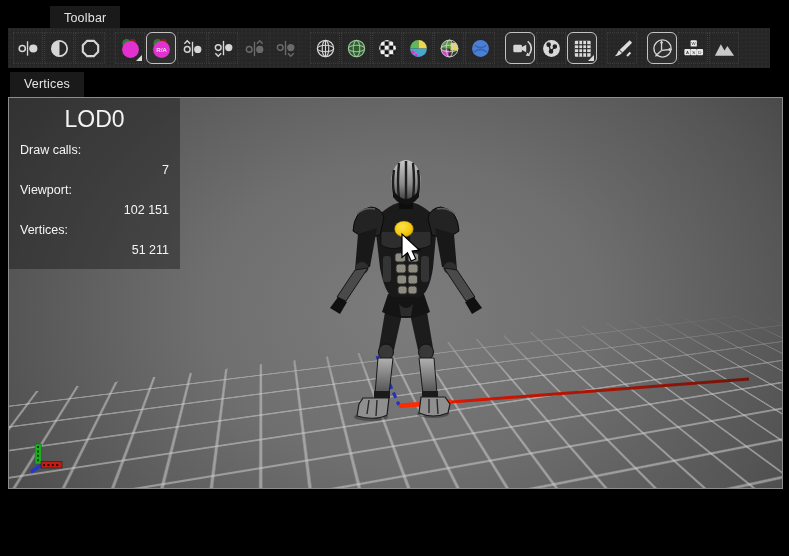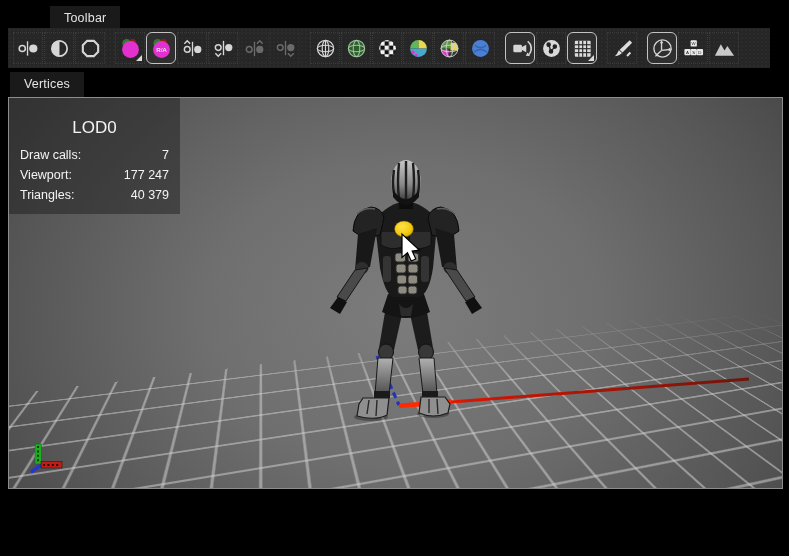--- a/index.html
+++ b/index.html
@@ -32,22 +32,22 @@
       mask-image:linear-gradient(180deg,transparent 0%,transparent 55%,#000 72%,#000 100%);}
   #floor{position:absolute;left:50%;top:62%;width:1000px;height:1700px;margin-left:-430px;
       transform-origin:50% 0;transform:rotateX(75deg) rotateZ(-14deg);
       background-image:
         repeating-linear-gradient(0deg,  rgba(205,205,205,.55) 0 2.5px, transparent 2.5px 30px),
         repeating-linear-gradient(90deg, rgba(205,205,205,.55) 0 2.5px, transparent 2.5px 30px);}
   #scene{position:absolute;left:0;top:0;width:773px;height:390px;display:block;}
   
   #stats{position:absolute;left:0;top:0;width:171px;box-sizing:border-box;
       background:rgba(20,20,20,.42);color:#f4f4f4;padding:7px 11px 9px;}
-  #stats .lod{font-size:17px;text-align:center;margin:13px 0 7px;font-weight:400;}
-  .stat-row{display:flex;justify-content:space-between;font-size:12.5px;line-height:20px;}
+  #stats .lod{font-size:23px;text-align:center;margin:1px 0 7px;font-weight:400;}
+  .stat-row{display:flex;justify-content:center;font-size:12.5px;line-height:20px;flex-direction:column;}
   .stat-row .v{text-align:right;}
 </style>
 </head>
 <body>
 
 <div id="app" style="--axis-x: #d81400; --axis-x-bright: #ff2a00; --axis-x-far: #6e150c; --axis-z: #2333b4; --gizmo-x: #c21d12; --gizmo-y: #1fae1f; --gizmo-z: #2438c8; --highlight: #f2c90e;">
 
   <div class="tab" id="toolbar-tab">Toolbar</div>
 
   <div id="toolbar">
@@ -393,22 +393,22 @@
 
     <div id="stats">
       <div class="lod">LOD0</div>
       <div id="stat-rows">
           <div class="stat-row">
             <span>Draw calls:</span>
             <span class="v">7</span>
           </div>
           <div class="stat-row">
             <span>Viewport:</span>
-            <span class="v">177 247</span>
+            <span class="v">102 151</span>
           </div>
           <div class="stat-row">
-            <span>Triangles:</span>
-            <span class="v">40 379</span>
+            <span>Vertices:</span>
+            <span class="v">51 211</span>
           </div>
         </div>
     </div>
   </div>
 </div>
 
 </body></html>

